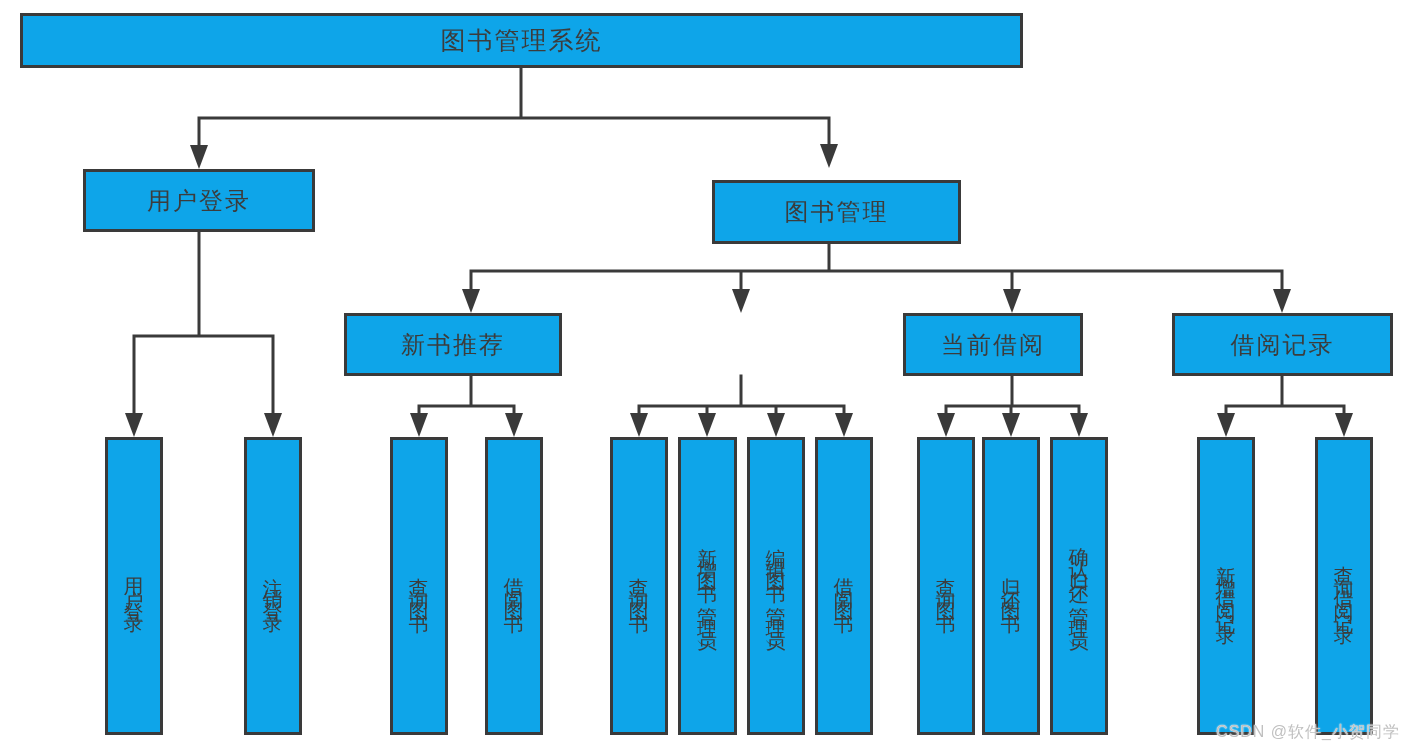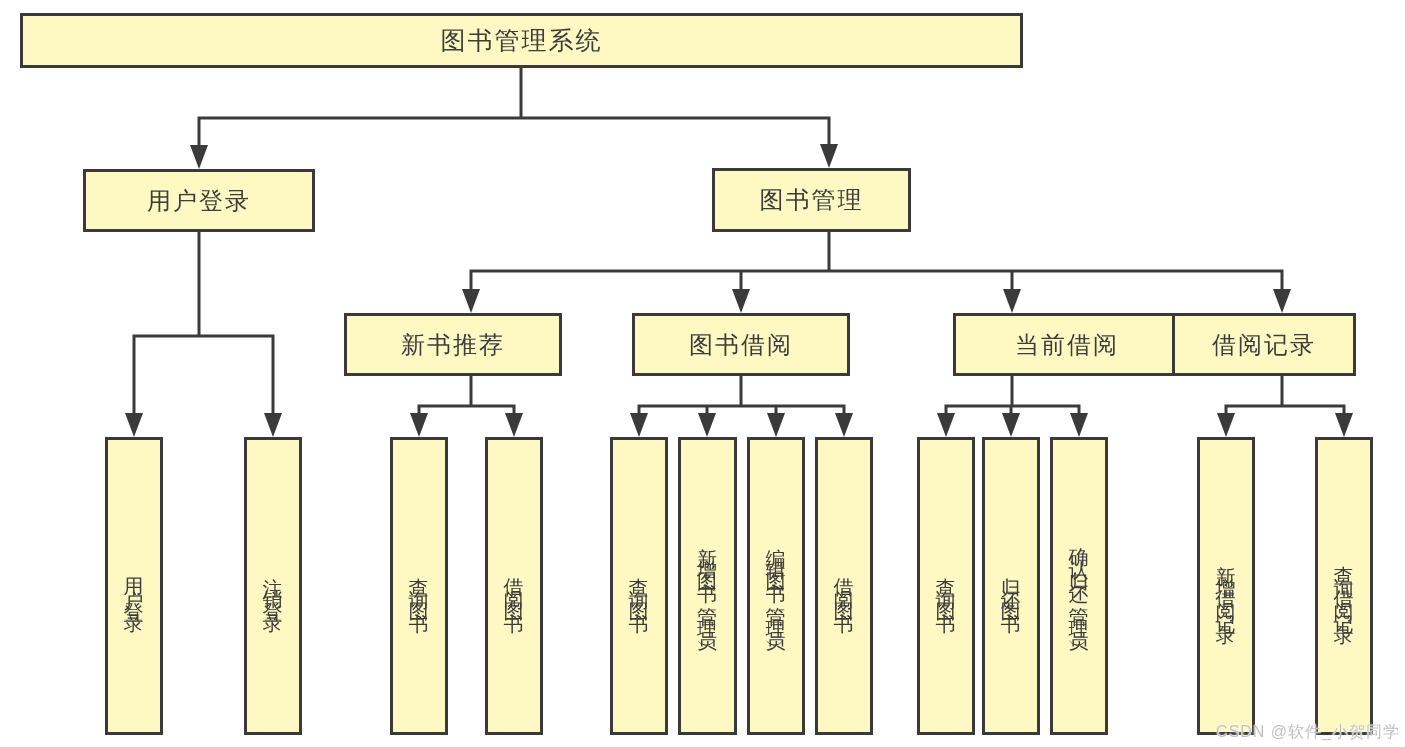--- a/index.html
+++ b/index.html
@@ -3,21 +3,21 @@
 <meta charset="utf-8">
 <style>
   html,body{margin:0;padding:0;background:#ffffff;}
   body{
     width:1405px;height:747px;position:relative;overflow:hidden;
     font-family:"Liberation Sans","DejaVu Sans",sans-serif;
   }
   .stage{position:absolute;left:0;top:0;width:1405px;height:747px;}
   svg.connectors{position:absolute;left:0;top:0;z-index:1;}
   .node{
-    position:absolute;box-sizing:border-box;background:#fef9c3;
+    position:absolute;box-sizing:border-box;background:#0ea5e9;
     border:3px solid #3a3a3a;color:#3c3c3c;z-index:2;
     display:flex;align-items:center;justify-content:center;
   }
   .hbox{font-size:24px;letter-spacing:2px;white-space:nowrap;}
   .hbox.root{font-size:25px;}
   .vbox{
     writing-mode:vertical-rl;text-orientation:mixed;
     font-size:20px;letter-spacing:12px;line-height:1;
   }
   .watermark{
@@ -67,26 +67,25 @@
       <polygon points="1011,437 1002,413 1020,413"></polygon>
       <polygon points="1079,437 1070,413 1088,413"></polygon>
       <polygon points="1226,437 1217,413 1235,413"></polygon>
       <polygon points="1344,437 1335,413 1353,413"></polygon>
     </g>
   </svg>
 
   <div class="node hbox root" style="left:20px;top:13px;width:1003px;height:55px">图书管理系统</div>
 
   <div class="node hbox" style="left:83px;top:169px;width:232px;height:63px">用户登录</div>
-  <div class="node hbox" style="left:712px;top:168px;width:199px;height:64px">图书管理</div>
+  <div class="node hbox" style="left:712px;top:180px;width:249px;height:64px">图书管理</div>
 
   <div class="node hbox" style="left:344px;top:313px;width:218px;height:63px">新书推荐</div>
-  <div class="node hbox" style="left:632px;top:313px;width:218px;height:63px">图书借阅</div>
-  <div class="node hbox" style="left:953px;top:313px;width:228px;height:63px">当前借阅</div>
-  <div class="node hbox" style="left:1172px;top:313px;width:184px;height:63px">借阅记录</div>
+  <div class="node hbox" style="left:903px;top:313px;width:180px;height:63px">当前借阅</div>
+  <div class="node hbox" style="left:1172px;top:313px;width:221px;height:63px">借阅记录</div>
 
   <div class="node vbox" style="left:105px;top:437px;width:58px;height:298px">用户登录</div>
   <div class="node vbox" style="left:244px;top:437px;width:58px;height:298px">注销登录</div>
 
   <div class="node vbox" style="left:390px;top:437px;width:58px;height:298px">查询图书</div>
   <div class="node vbox" style="left:485px;top:437px;width:58px;height:298px">借阅图书</div>
 
   <div class="node vbox" style="left:610px;top:437px;width:58px;height:298px">查询图书</div>
   <div class="node vbox" style="left:678px;top:437px;width:59px;height:298px">新增图书（管理员）</div>
   <div class="node vbox" style="left:747px;top:437px;width:58px;height:298px">编辑图书（管理员）</div>

